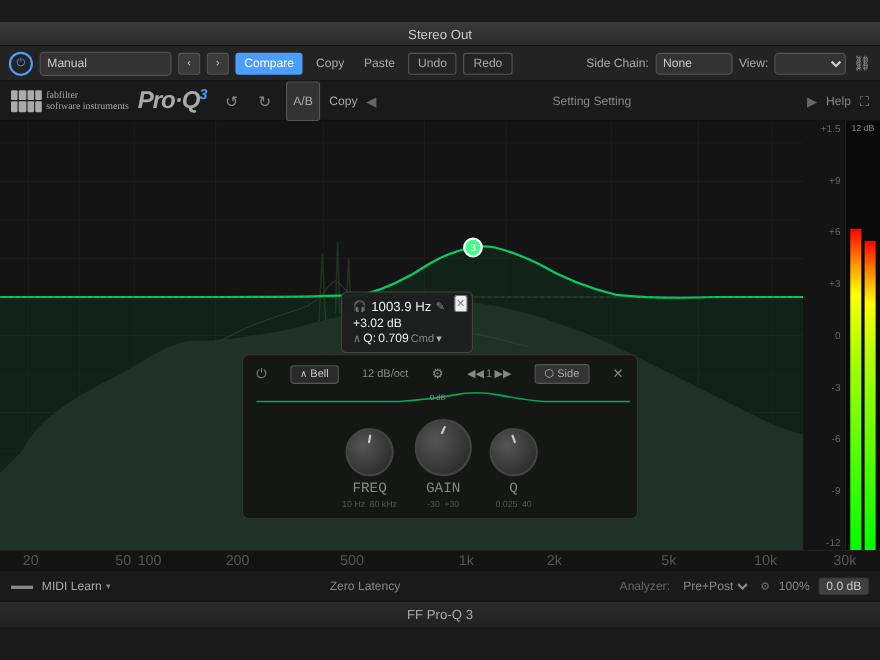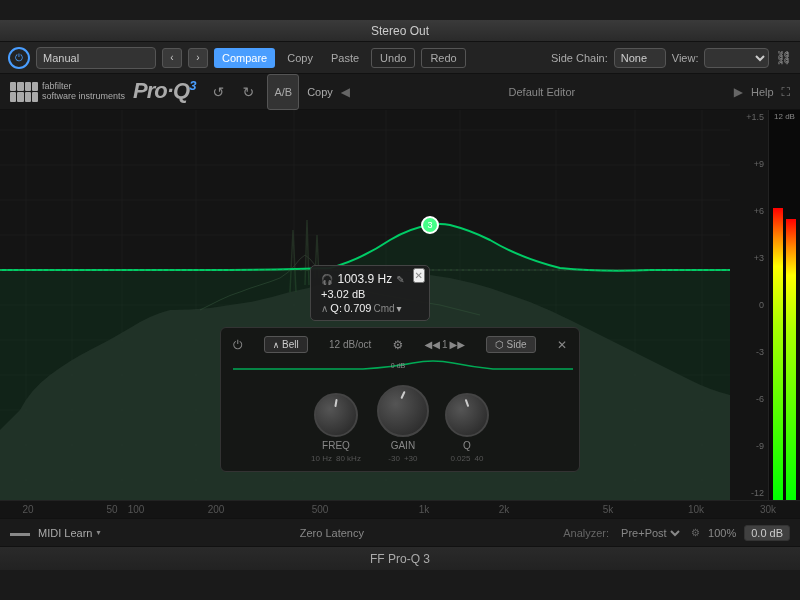--- a/index.html
+++ b/index.html
@@ -107,21 +107,21 @@
     .sidechain-select {
       background: #333;
       border: 1px solid #555;
       border-radius: 4px;
       color: #ccc;
       font-size: 11px;
       padding: 2px 16px 2px 6px;
       height: 20px;
       appearance: none;
       cursor: pointer;
-      width: 52px;
+      width: 70px;
     }
     .view-label { font-size: 11px; color: #aaa; }
     .view-select {
       background: #333;
       border: 1px solid #555;
       border-radius: 4px;
       color: #ccc;
       font-size: 11px;
       padding: 2px 24px;
       height: 20px;
@@ -158,20 +158,21 @@
       gap: 1px;
     }
     .fab-dot {
       background: #aaa;
       border-radius: 1px;
     }
     .fab-text {
       font-size: 9px;
       color: #aaa;
       line-height: 1.1;
+      font-family: Liberation Serif, serif;
     }
     .header-btn {
       background: transparent;
       border: none;
       color: #888;
       font-size: 14px;
       cursor: pointer;
       width: 22px; height: 22px;
       display: flex; align-items: center; justify-content: center;
     }
@@ -389,23 +390,24 @@
       position: absolute;
       top: 4px;
       left: 50%;
       transform: translateX(-50%);
       width: 2px;
       height: 8px;
       background: #ccc;
       border-radius: 1px;
     }
     .knob-label {
-      font-size: 10px;
+      font-size: 13px;
       color: #888;
       text-align: center;
+      font-family: Liberation Mono, monospace;
     }
     .knob-range {
       font-size: 8px;
       color: #555;
       display: flex;
       gap: 4px;
     }
     .gear-icon { font-size: 12px; color: #888; cursor: pointer; }
 
     
@@ -414,21 +416,21 @@
       height: 18px;
       background: #141414;
       display: flex;
       align-items: center;
       padding: 0 0 0 4px;
       position: relative;
       border-top: 1px solid #222;
     }
     .freq-label {
       position: absolute;
-      font-size: 10px;
+      font-size: 13px;
       color: #555;
       transform: translateX(-50%);
     }
 
     
     #bottom-bar {
       width: 100%;
       height: 28px;
       background: #1a1a1a;
       display: flex;
@@ -552,21 +554,21 @@
     </div>
   </div>
   <div style="font-size:22px;font-weight:700;color:#fff;font-style:italic;letter-spacing:-1px;margin-right:4px;">
     <span style="color:#aaa;">Pro·Q</span><sup style="font-size:13px;color:#4a9eff;vertical-align:super;">3</sup>
   </div>
   <button class="header-btn">↺</button>
   <button class="header-btn">↻</button>
   <button class="ab-btn">A/B</button>
   <button class="copy-btn-small">Copy</button>
   <button class="arrow-btn">◀</button>
-  <span class="default-setting">Default Editor</span>
+  <span class="default-setting">Setting Setting</span>
   <button class="arrow-btn">▶</button>
   <button class="help-btn">Help</button>
   <button class="expand-btn">⛶</button>
 </div>
 
 <div id="eq-area">
 
   <svg id="eq-svg" xmlns="http://www.w3.org/2000/svg">
 
     <line x1="0" y1="20" x2="730" y2="20" stroke="#222" stroke-width="0.5"></line>

